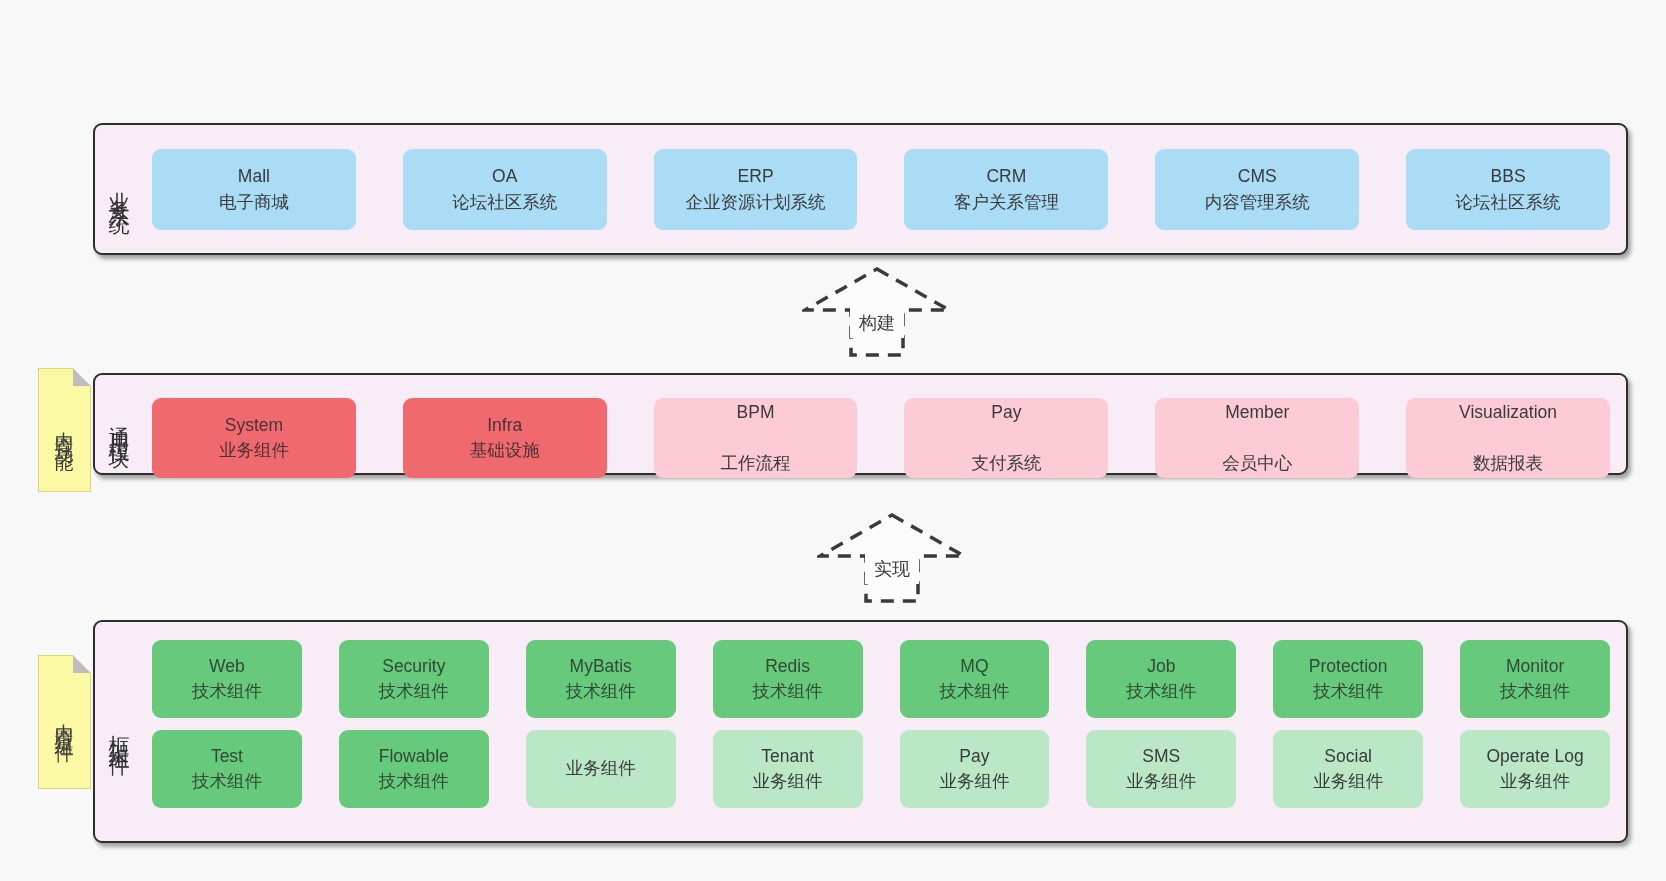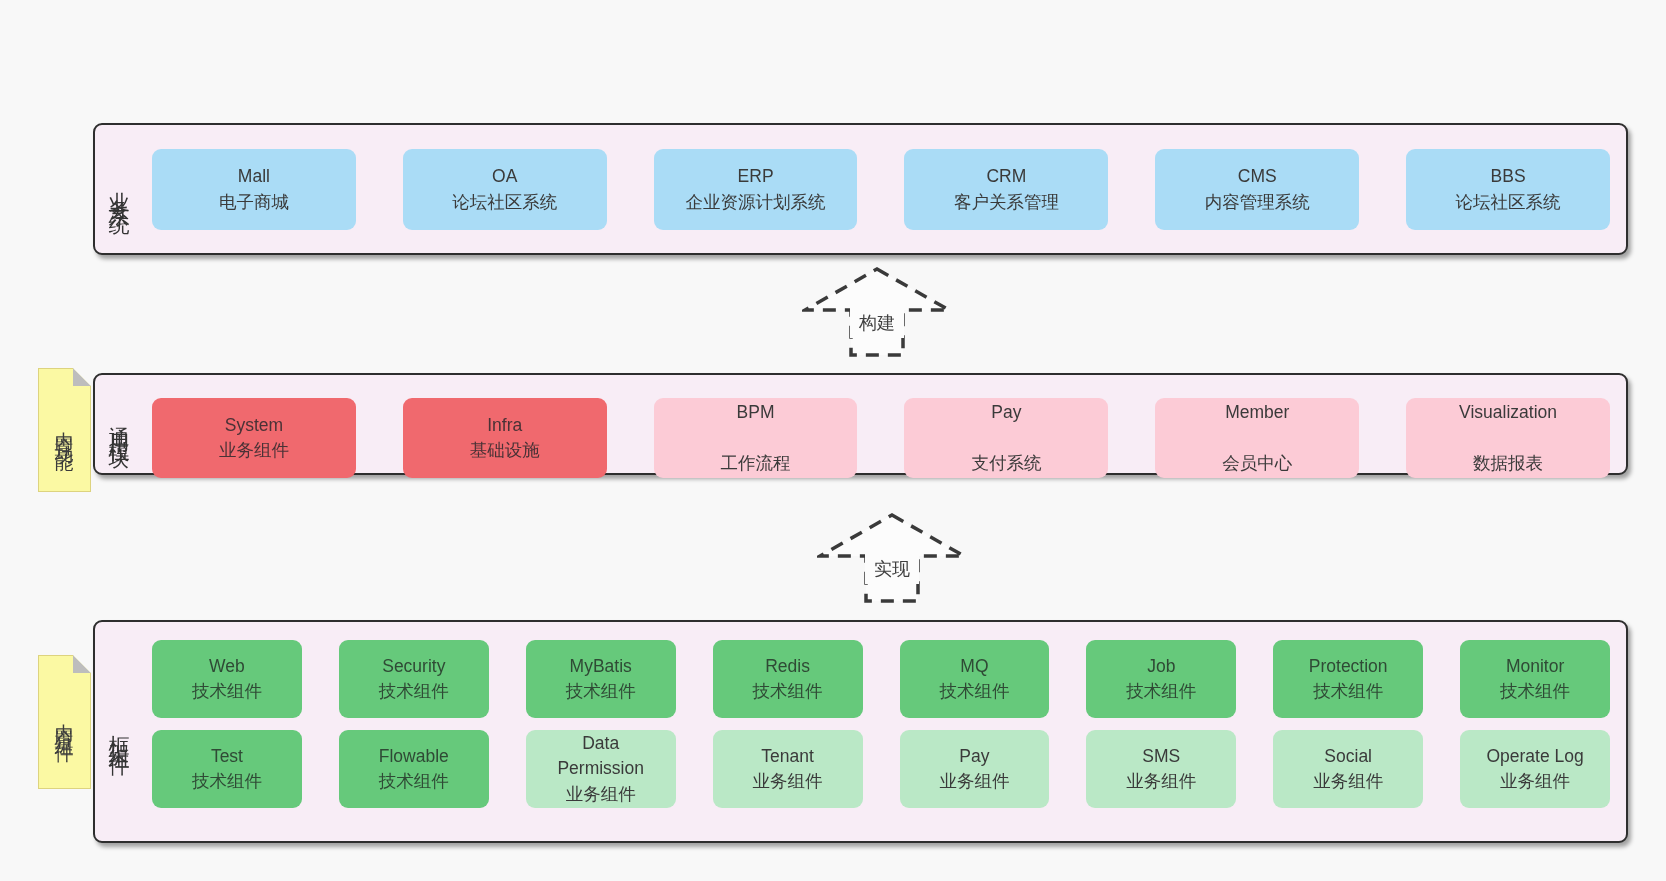--- a/index.html
+++ b/index.html
@@ -193,21 +193,20 @@
     <div class="row row2">
       <div class="box green">
         <span>Test</span>
         <span>技术组件</span>
       </div>
       <div class="box green">
         <span>Flowable</span>
         <span>技术组件</span>
       </div>
       <div class="box lightgreen">
-        <span>Data Permission</span>
         <span>业务组件</span>
       </div>
       <div class="box lightgreen">
         <span>Tenant</span>
         <span>业务组件</span>
       </div>
       <div class="box lightgreen">
         <span>Pay</span>
         <span>业务组件</span>
       </div>

